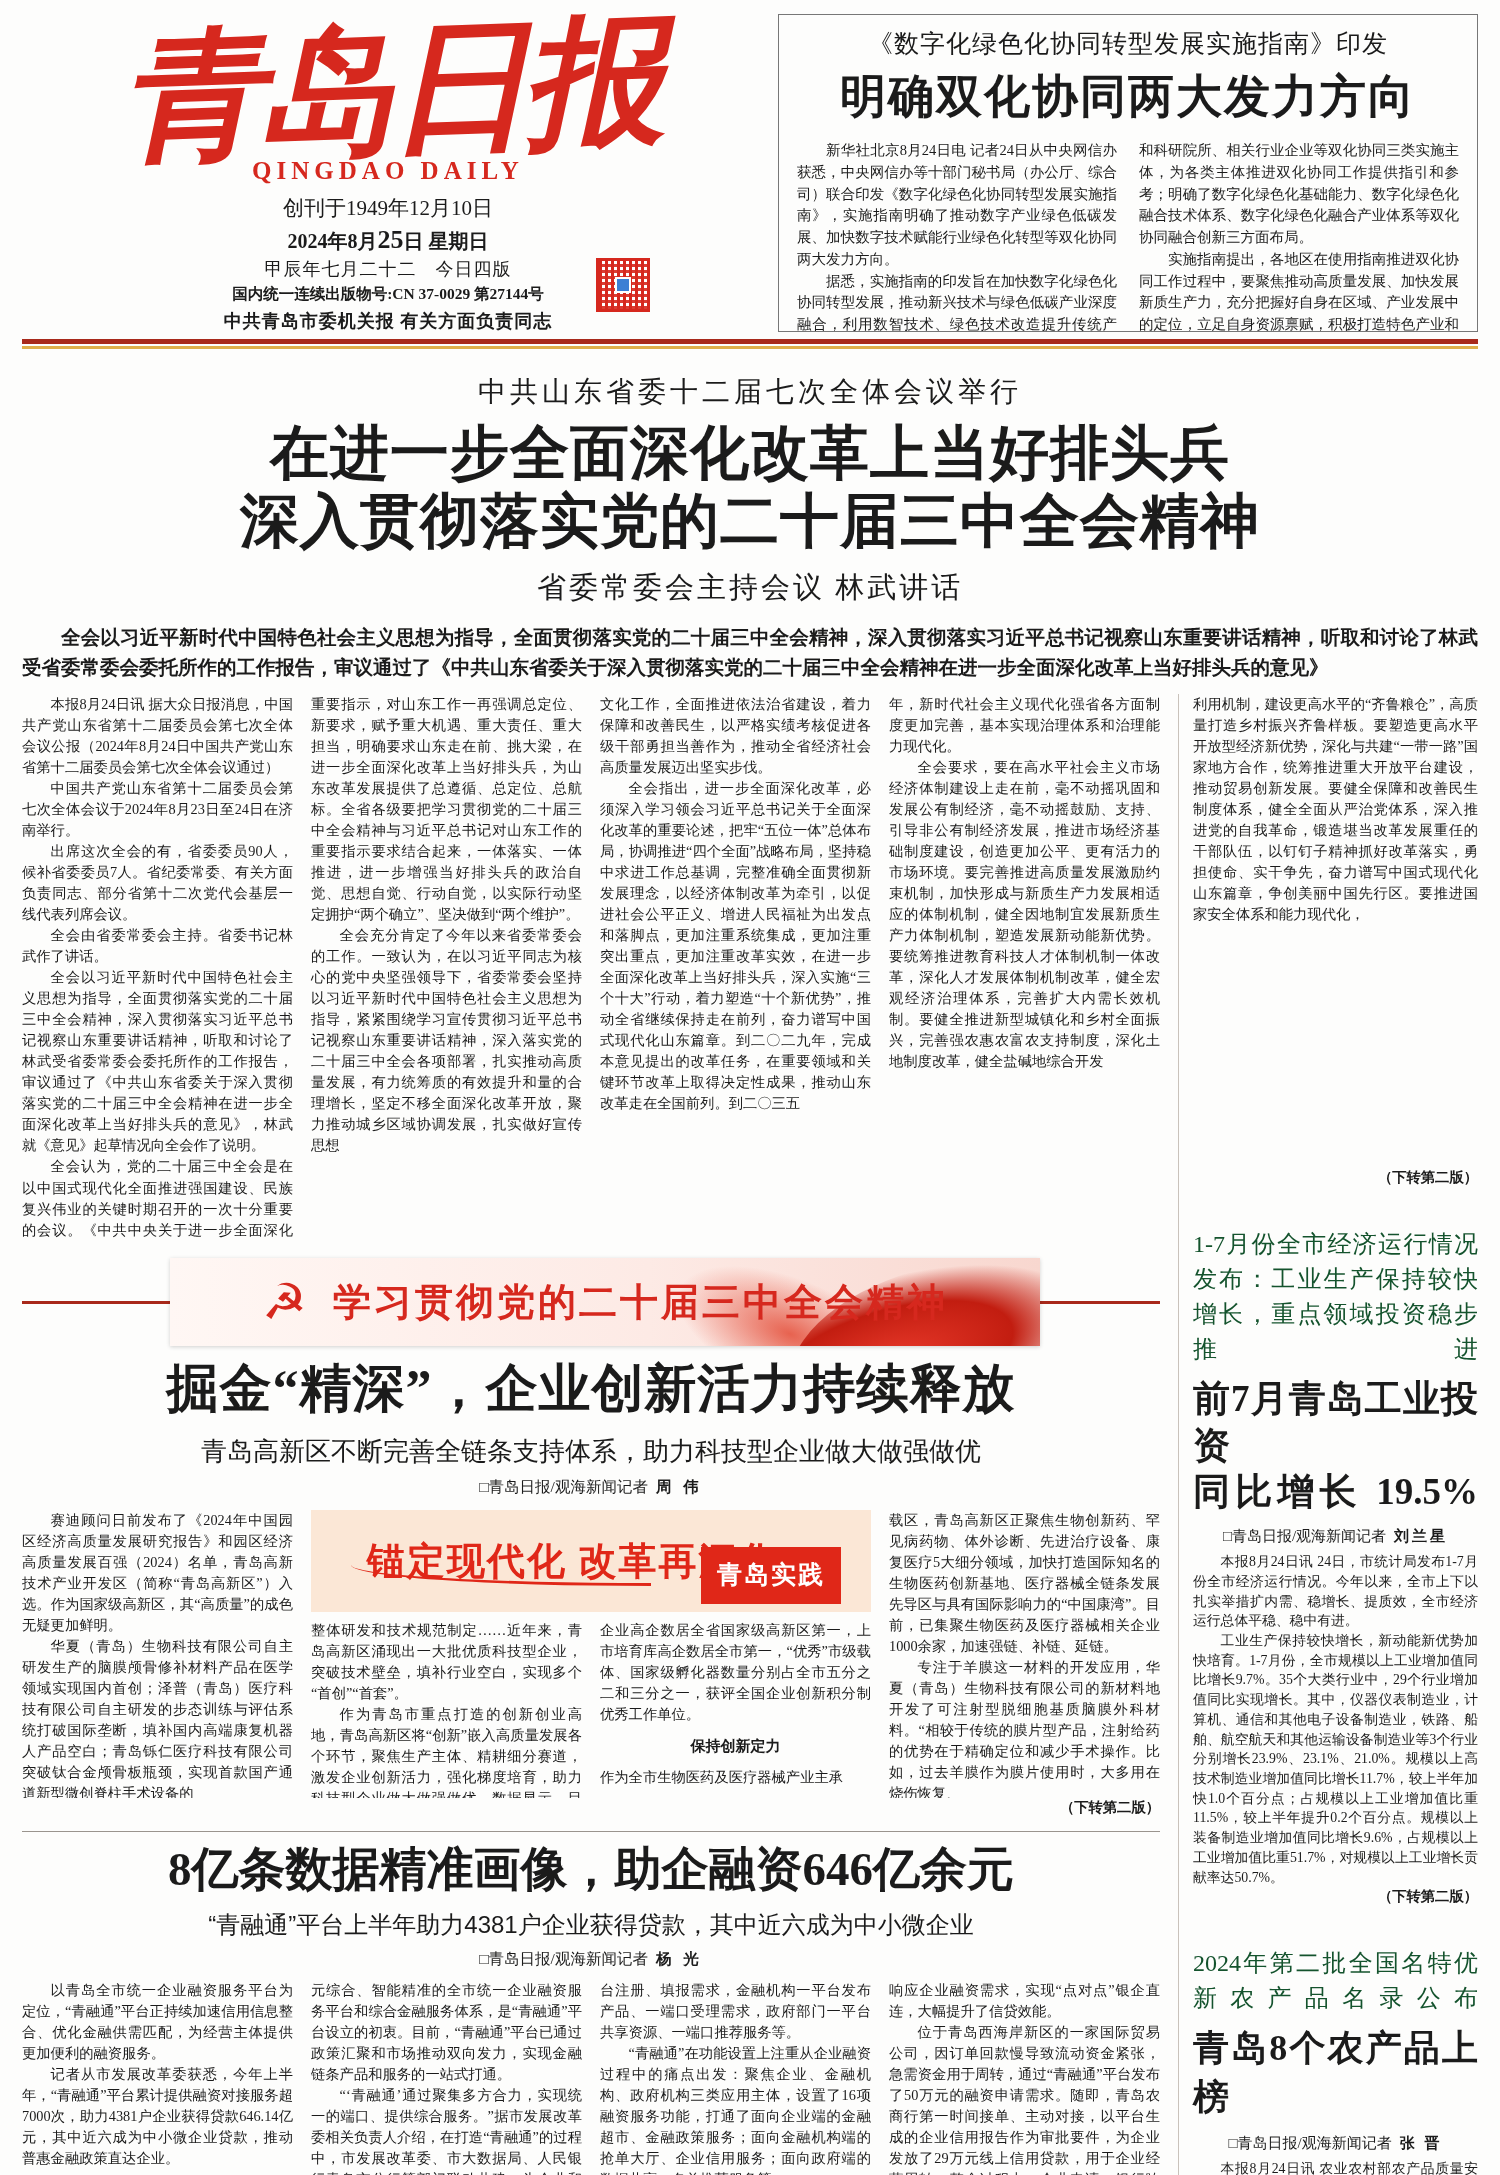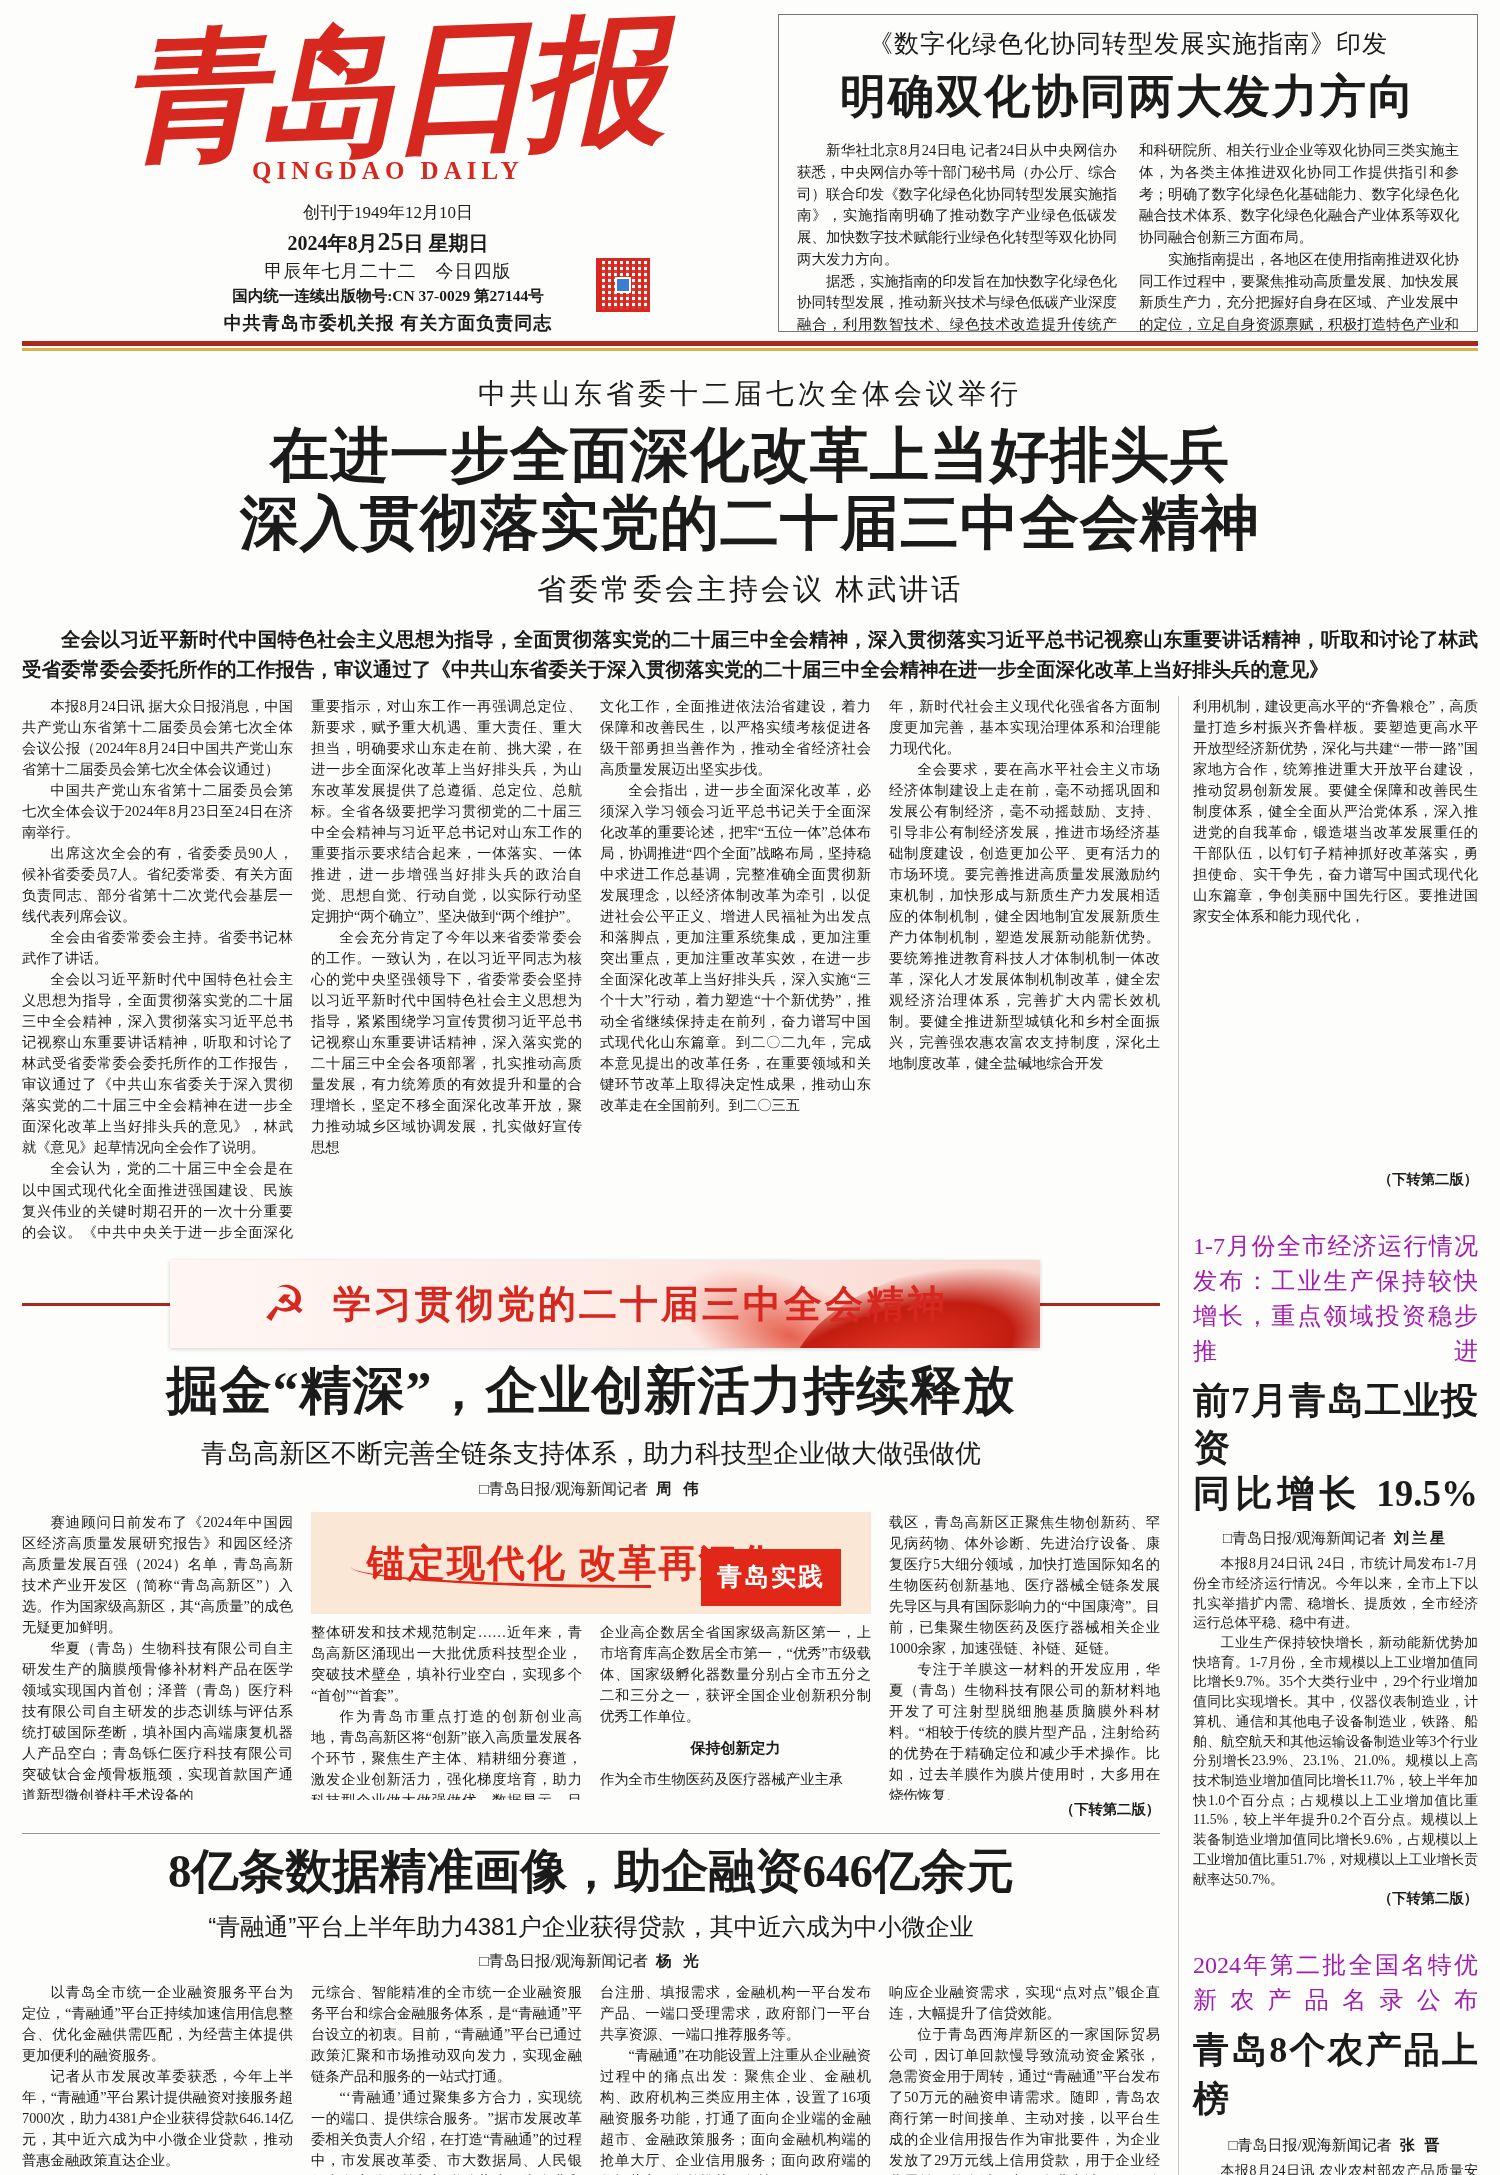--- a/index.html
+++ b/index.html
@@ -7,21 +7,21 @@
         padding:6px 22px 0;overflow:hidden;position:relative;color:#1b1b1b;
         font-family:"Liberation Serif","DejaVu Serif",serif;}
   
   .hdr{display:flex;gap:24px;}
   .mast{width:732px;position:relative;flex:none;}
   .callig{color:#d6281e;font-size:142px;font-weight:bold;font-style:italic;line-height:1.02;
           letter-spacing:-8px;text-align:center;transform:rotate(-2deg);margin-top:10px;
           font-family:"DejaVu Serif",serif;white-space:nowrap;}
   .mastinfo{width:480px;margin:-4px auto 0;text-align:center;}
   .en-title{color:#d6281e;font-weight:bold;font-size:25px;letter-spacing:5px;}
-  .founded{font-size:17px;margin-top:16px;text-align:center;}
+  .founded{font-size:21px;margin-top:9px;text-align:center;}
   .dateline{font-size:20px;font-weight:bold;margin-top:3px;}
   .dateline .day{font-size:26px;}
   .lunar-line{font-size:18px;margin-top:2px;letter-spacing:1px;}
   .issn{font-size:15.5px;font-weight:bold;margin-top:3px;}
   .organ{font-size:18px;font-weight:bold;margin-top:4px;letter-spacing:1px;}
   .qr{position:absolute;right:104px;top:252px;width:48px;height:48px;border:3px solid #d6281e;
       background:repeating-linear-gradient(0deg,rgba(214,40,30,.9) 0 3px,transparent 3px 6px),
                  repeating-linear-gradient(90deg,#d6281e 0 3px,#fff 3px 6px);}
   .qr::after{content:"";position:absolute;inset:16px;background:#3b7fd4;border:2px solid #fff;}
   
@@ -90,21 +90,21 @@
   .fin-head{text-align:center;font-size:47px;font-weight:bold;margin-top:6px;}
   .fin-sub{text-align:center;font-size:24px;margin-top:8px;font-family:"Liberation Sans","DejaVu Sans",sans-serif;}
   .fin-grid{display:flex;gap:18px;margin-top:10px;height:222px;overflow:hidden;
             font-size:14.3px;line-height:1.47;text-align:justify;}
   .fin-grid>div{flex:1;min-width:0;}
   .fin-grid p{margin:0;text-indent:2em;}
   
   .col5{font-size:14.3px;line-height:1.47;text-align:justify;height:474px;overflow:hidden;}
   .col5 p{margin:0;text-indent:2em;}
   .sb1{margin-top:30px;}
-  .sb-kicker{font-size:24px;line-height:1.45;text-align:justify;text-align-last:justify;color:#a21caf;margin-top:40px;}
+  .sb-kicker{font-size:24px;line-height:1.45;text-align:justify;text-align-last:justify;color:#14532d;margin-top:40px;}
   .sb1-head{font-size:37px;font-weight:bold;line-height:1.25;margin-top:10px;
             text-align:justify;text-align-last:justify;}
   .sb-byline{text-align:center;font-size:15px;margin-top:12px;}
   .sb-byline b{margin-left:8px;letter-spacing:3px;}
   .sb-body{font-size:13.8px;line-height:1.43;text-align:justify;margin-top:6px;overflow:hidden;}
   .sb-body p{margin:0;text-indent:2em;}
   .sb1 .sb-body{max-height:382px;}
   .sb2{margin-top:26px;}
   .sb2-head{font-size:36px;font-weight:bold;margin-top:8px;text-align:justify;text-align-last:justify;}
   .sb2 .sb-body{max-height:258px;}

